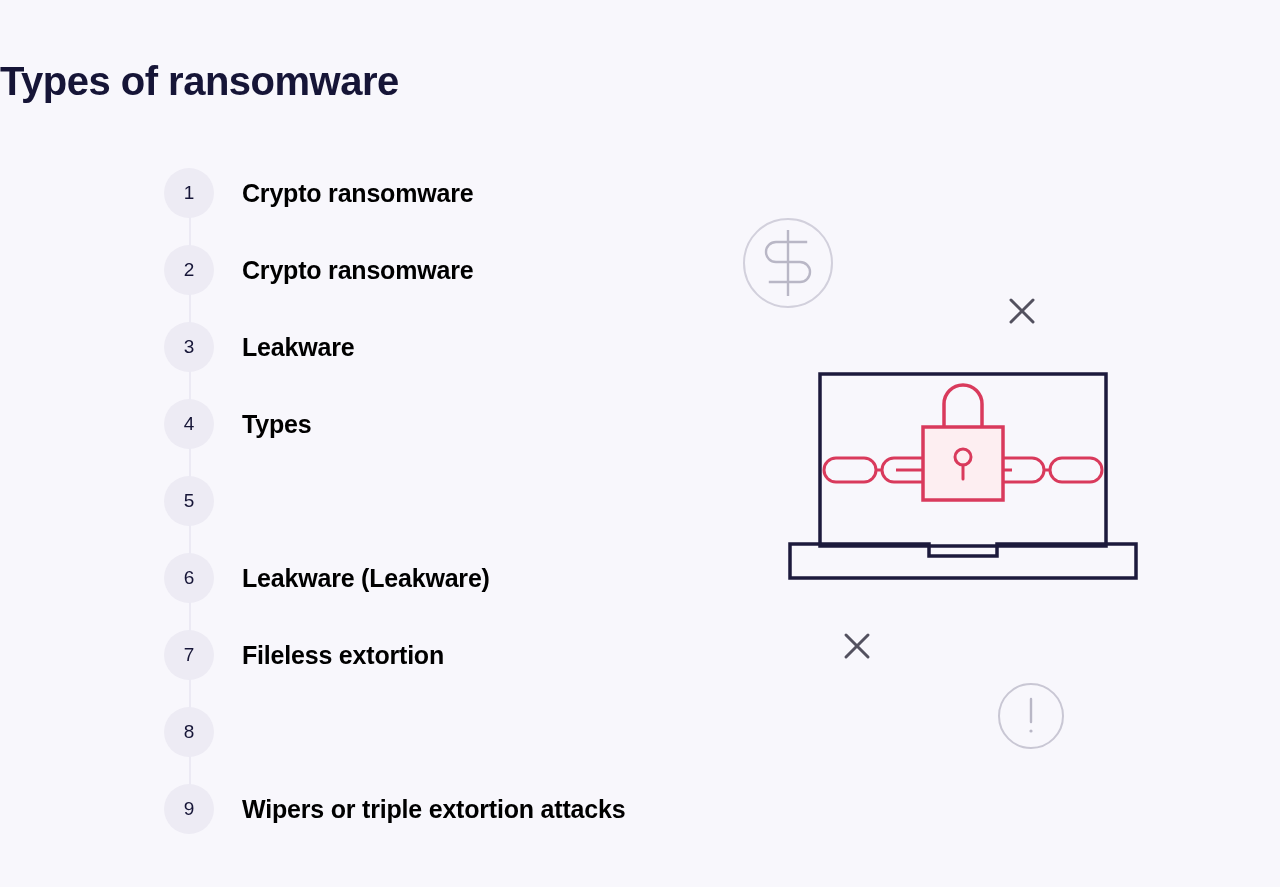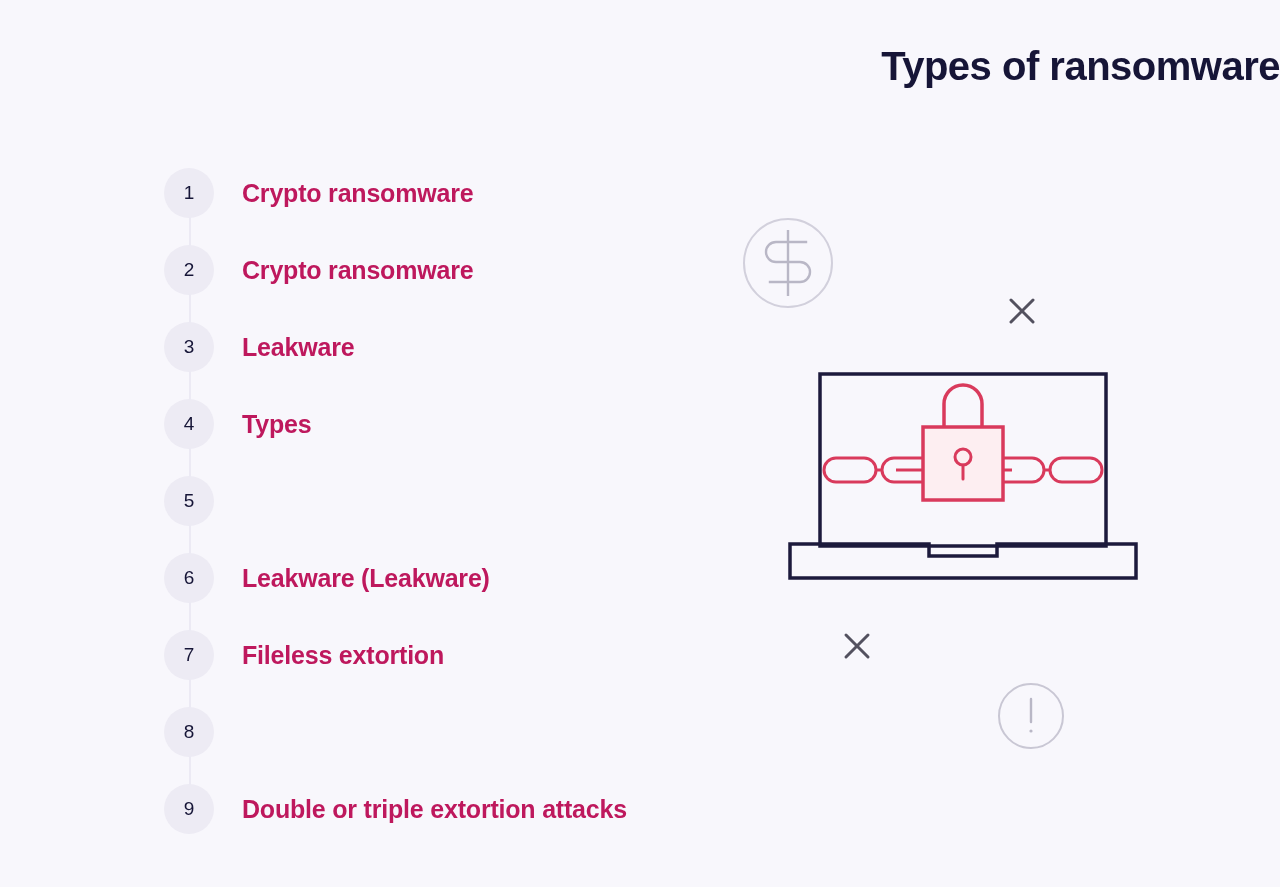--- a/index.html
+++ b/index.html
@@ -19,24 +19,24 @@
 
   .canvas {
     position: relative;
     width: 1280px;
     height: 887px;
   }
 
   
   .page-title {
     position: absolute;
-    top: 42px;
+    top: 57px;
     left: 0;
     width: 1280px;
-    text-align: right;
+    text-align: left;
     font-size: 40px;
     font-weight: bold;
     letter-spacing: -0.5px;
     color: #161537;
     line-height: 1.2;
   }
 
   
   .list {
     position: absolute;
@@ -80,21 +80,21 @@
     font-size: 19px;
     font-weight: normal;
     color: #161537;
   }
 
   .item-label {
     margin-left: 28px;
     font-size: 25px;
     font-weight: bold;
     letter-spacing: -0.2px;
-    color: #be185d;
+    color: #000000;
     white-space: nowrap;
   }
 
   
   .illustration {
     position: absolute;
     left: 700px;
     top: 180px;
     width: 500px;
     height: 620px;
@@ -144,21 +144,21 @@
       <div class="badge">7</div>
       <div class="item-label">Fileless extortion</div>
     </div>
 
     <div class="list-item">
       <div class="badge">8</div>
     </div>
 
     <div class="list-item">
       <div class="badge">9</div>
-      <div class="item-label">Double or triple extortion attacks</div>
+      <div class="item-label">Wipers or triple extortion attacks</div>
     </div>
 
   </div>
 
   <div class="illustration">
     <svg width="500" height="620" viewBox="0 0 500 620" xmlns="http://www.w3.org/2000/svg">
 
       <g>
         <circle cx="88" cy="83" r="44" fill="none" stroke="#d2d0dc" stroke-width="2"></circle>
 

